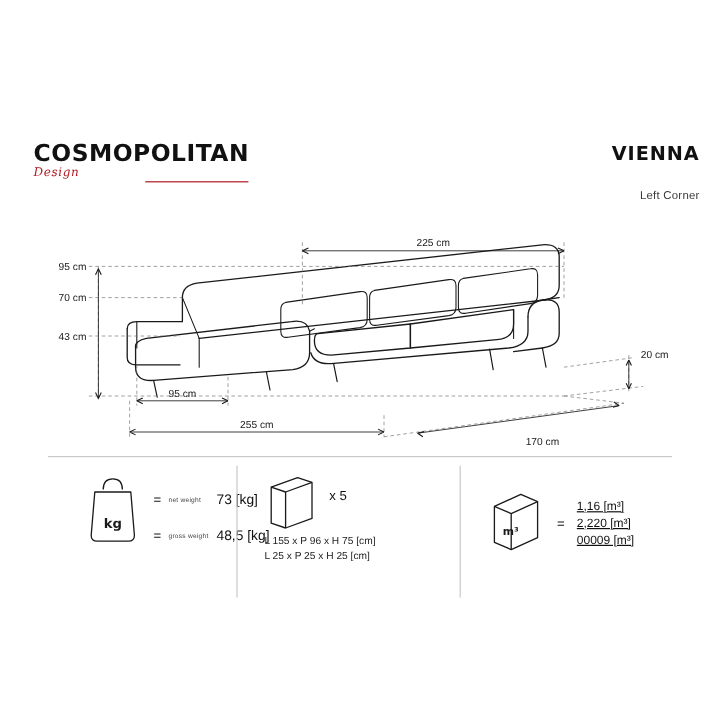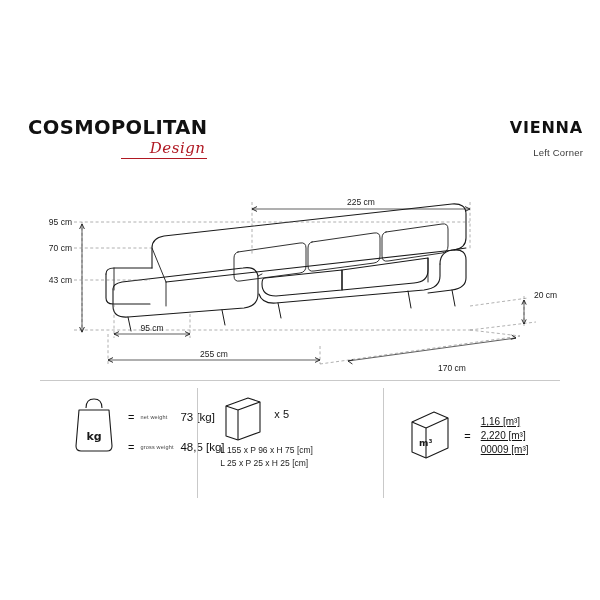--- a/index.html
+++ b/index.html
@@ -36,23 +36,23 @@
     font-family: "DejaVu Sans", sans-serif;
     font-weight: bold;
     font-size: 19.5px;
     letter-spacing: 0.4px;
     color: #111;
     line-height: 1;
   }
   .brand-sub {
     font-family: "DejaVu Serif", serif;
     font-style: italic;
-    font-size: 15px;
+    font-size: 10px;
     color: #b01822;
-    text-align: right;
+    text-align: left;
     margin-top: 1px;
     margin-right: 2px;
     letter-spacing: 0.5px;
   }
   .brand-underline {
     height: 1.5px;
     background: #b01822;
     width: 86px;
     margin-left: auto;
     margin-top: 1px;
@@ -67,21 +67,21 @@
     font-family: "DejaVu Sans", sans-serif;
     font-weight: bold;
     font-size: 16px;
     letter-spacing: 0.8px;
     color: #111;
     line-height: 1.1;
   }
   .product-variant {
     font-size: 9.5px;
     color: #3b3b3b;
-    margin-top: 10px;
+    margin-top: 21px;
     letter-spacing: 0.2px;
   }
 
   
   .drawing {
     position: absolute;
     left: 0;
     top: 186px;
     width: 600px;
     height: 200px;

